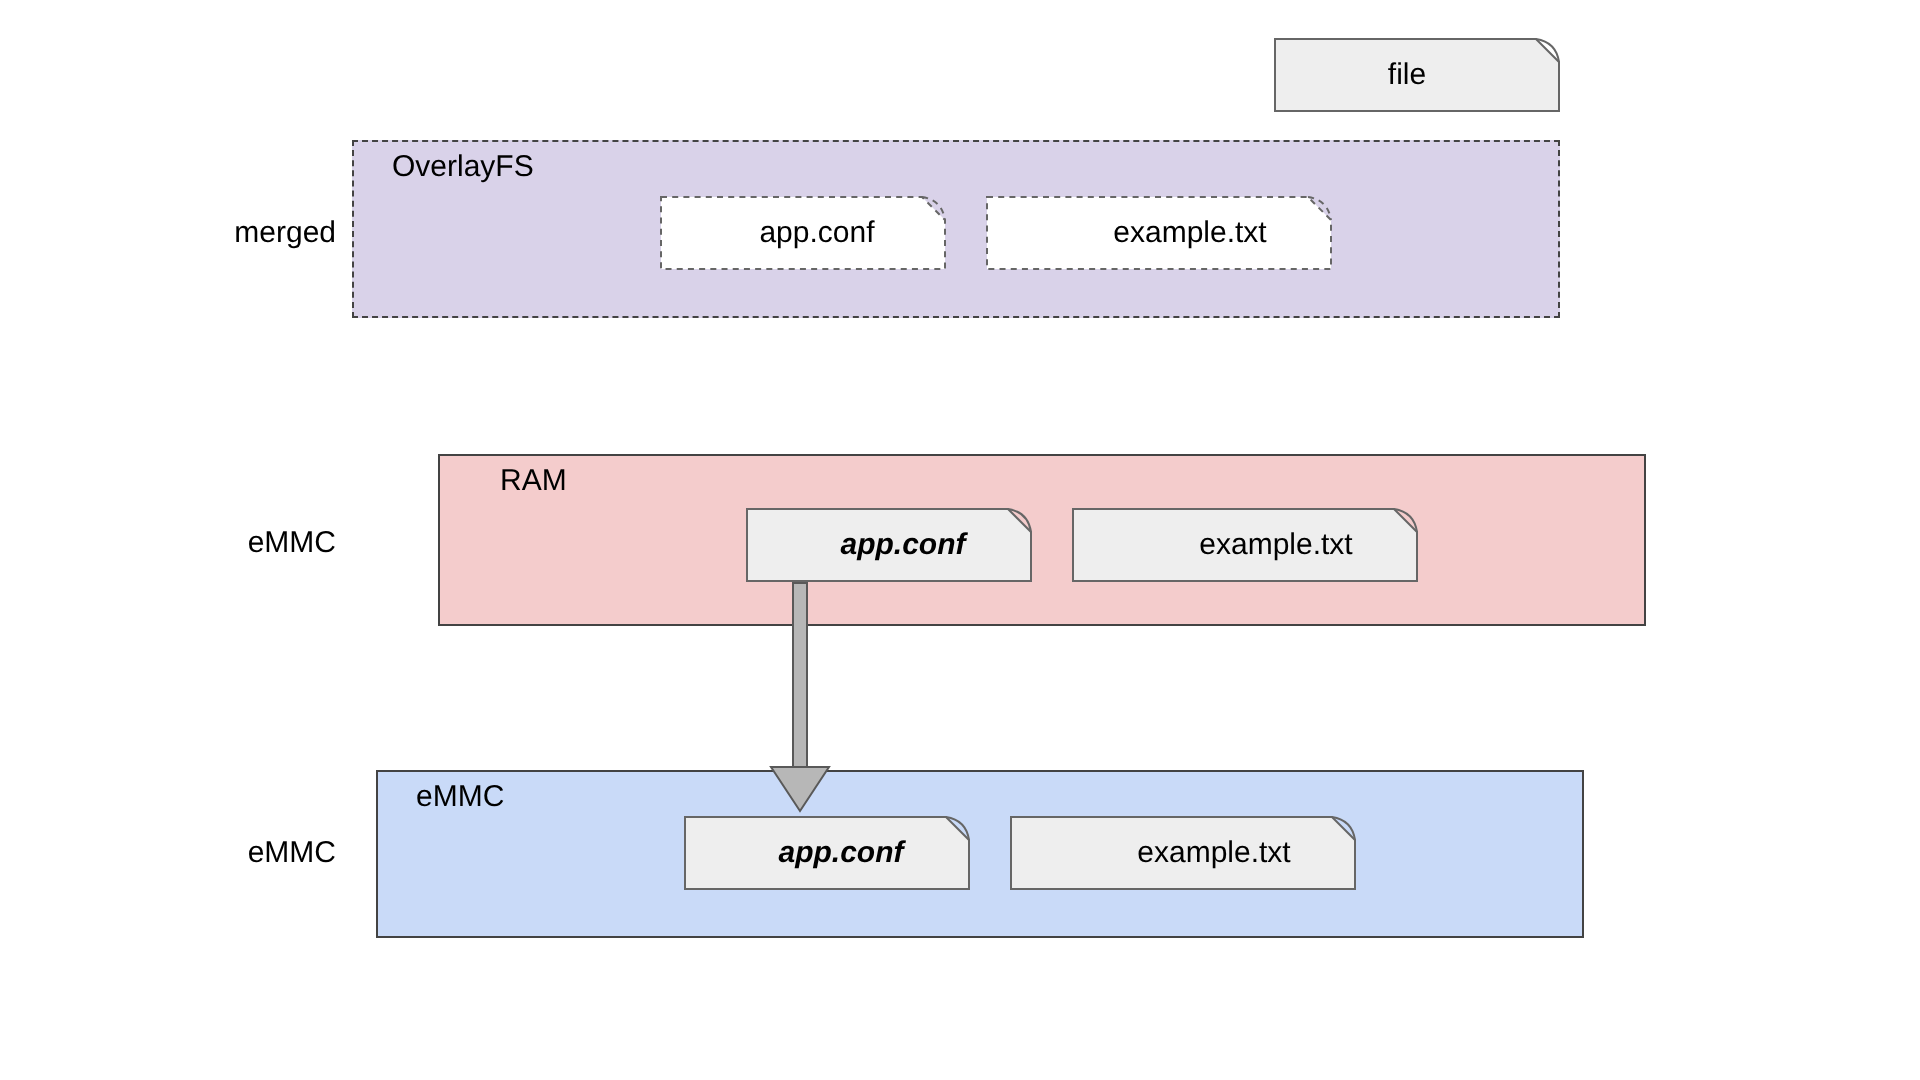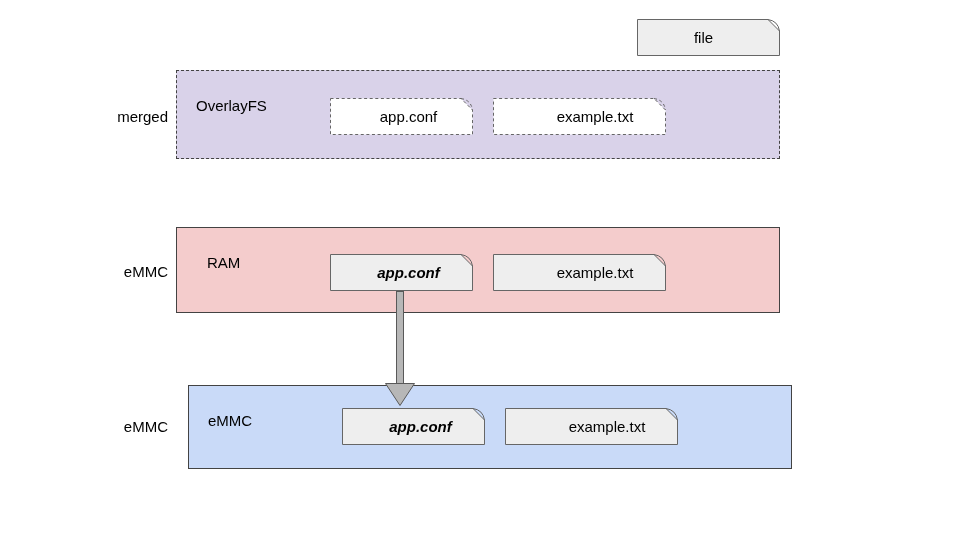--- a/index.html
+++ b/index.html
@@ -6,24 +6,24 @@
   body {
     width: 960px; height: 540px; overflow: hidden;
     font-family: "Liberation Sans", "DejaVu Sans", sans-serif;
     color: var(--text, #000);
   }
   .canvas { position: relative; width: 960px; height: 540px; }
 
   
   .layer { position: absolute; left: 176px; width: 604px; box-sizing: border-box; }
   .layer.merged { top: 70px;  height: 89px; background: var(--merged-fill); border: 1px dashed var(--layer-border); }
-  .layer.upper  { top: 227px; height: 86px; background: var(--upper-fill);  border: 1px solid var(--layer-border); }
+  .layer.upper  { top: 227px; height: 86px; background: var(--upper-fill);  border: 1px solid var(--layer-border); margin-left: 43px; }
   .layer.lower  { top: 385px; height: 84px; background: var(--lower-fill);  border: 1px solid var(--layer-border); margin-left: 12px; }
 
-  .layer-title { position: absolute; left: 19px; top: 26px; font-size: 15px; white-space: nowrap; }
+  .layer-title { position: absolute; left: 19px; top: 4px; font-size: 15px; white-space: nowrap; }
   .layer.upper .layer-title { left: 30px; }
 
   
   .side-label { position: absolute; left: 40px; width: 128px; text-align: right;
                 font-size: 15px; height: 20px; line-height: 20px; }
   #sl-merged { top: 107px; text-align: right; } #sl-upper { top: 262px; } #sl-lower { top: 417px; }
 
   
   .file-shape { position: absolute; height: 37px; }
   .file-shape svg { position: absolute; left: 0; top: 0; }

